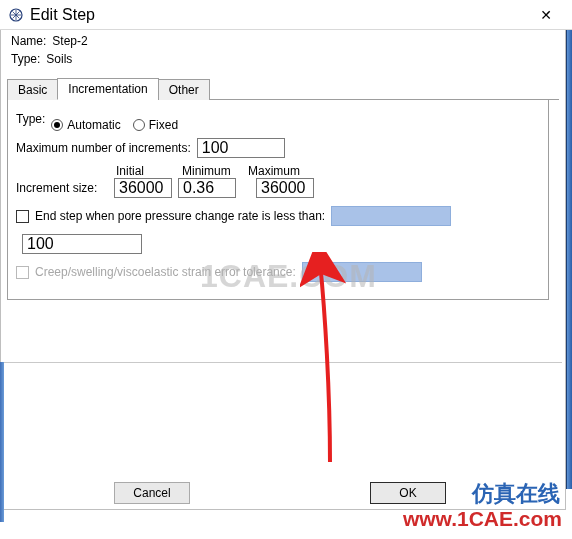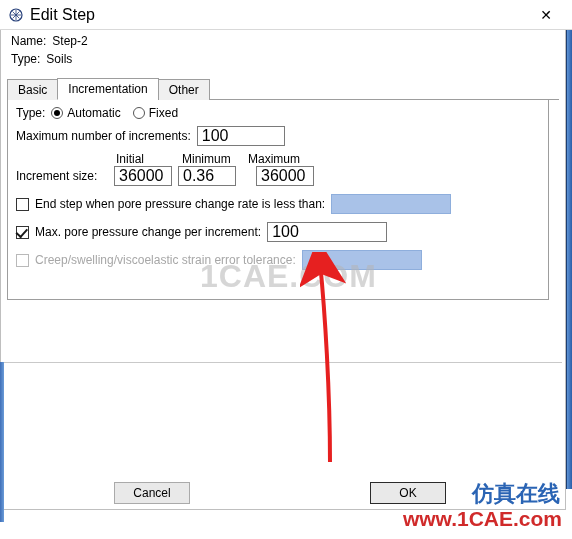--- a/index.html
+++ b/index.html
@@ -70,21 +70,21 @@
     top:1px;
   }
   .panel {
     border:1px solid #9d9d9d;
     border-top:none;
     margin: 0 6px;
     padding: 6px 8px 10px 8px;
     width: 542px;
     height: 200px;
   }
-  .radio { display:inline-flex; align-items:center; margin-right: 12px; }
+  .radio { display:inline-flex; align-items:center; margin-right: 12px; margin-top: 12px; }
   .radio-mark {
     width:12px;height:12px;border:1px solid #555;border-radius:50%;
     margin-right:4px; display:flex;align-items:center;justify-content:center;
     background:#fff;
   }
   .radio-mark .dot { width:6px;height:6px;border-radius:50%;background:#000; }
   .textfield {
     border:1px solid #7a7a7a;
     background:#fff;
     height:20px;
@@ -245,24 +245,20 @@
     <div style="display:flex;align-items:center;margin-bottom:8px;">
       <label class="check">
         <span class="checkbox"></span>
         <span>End step when pore pressure change rate is less than:</span>
       </label>
       <span style="width:6px"></span>
       <div class="bluefield"></div>
     </div>
 
     <div style="display:flex;align-items:center;margin-bottom:8px;">
-      <label class="check">
-        <span class="checkbox checked"></span>
-        <span>Max. pore pressure change per increment:</span>
-      </label>
       <span style="width:6px"></span>
       <input class="textfield" style="width: 120px;" value="100">
     </div>
 
     <div style="display:flex;align-items:center;" class="disabled">
       <label class="check">
         <span class="checkbox disabled"></span>
         <span>Creep/swelling/viscoelastic strain error tolerance:</span>
       </label>
       <span style="width:6px"></span>

